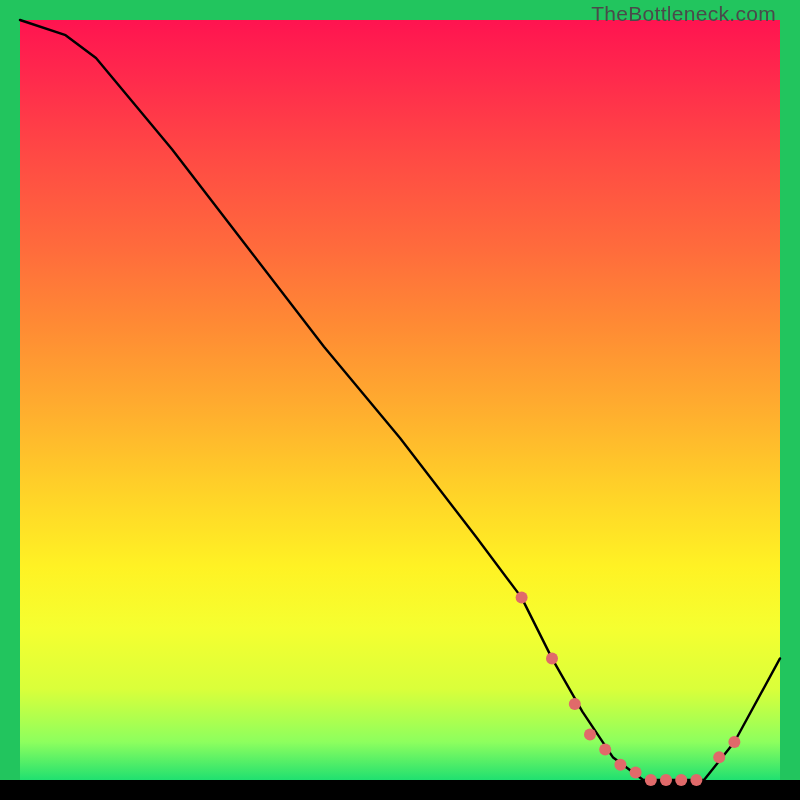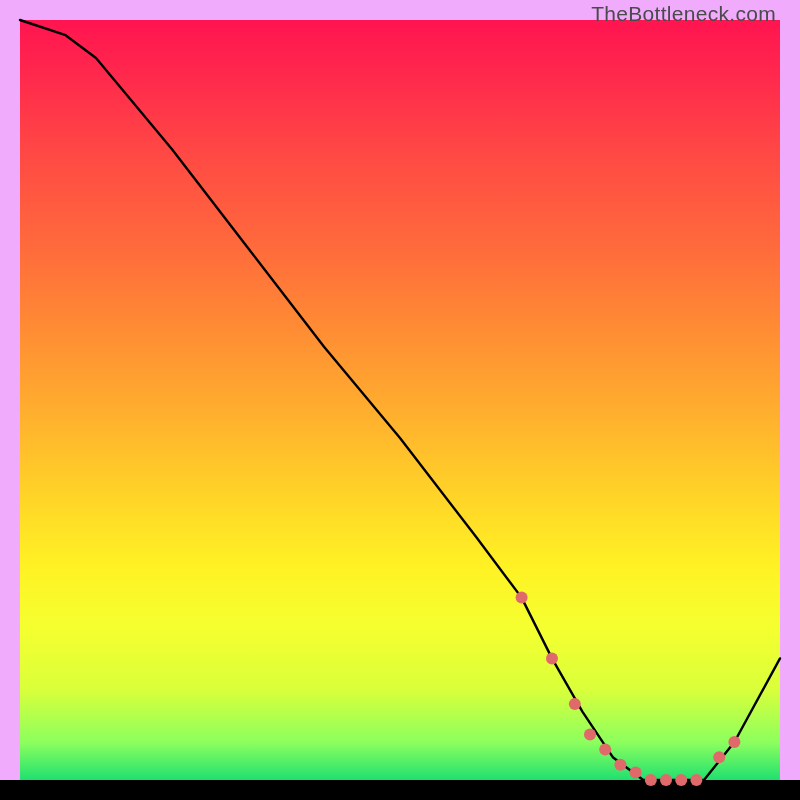--- a/index.html
+++ b/index.html
@@ -8,21 +8,21 @@
     width: 800px;
     height: 800px;
     background: #000;
     font-family: Arial, Helvetica, sans-serif;
     overflow: hidden;
   }
   .stage {
     position: relative;
     width: 800px;
     height: 780px;
-    background: #f0abfc;
+    background: #22c55e;
   }
   .plot {
     position: absolute;
     left: 20px;
     top: 20px;
     width: 760px;
     height: 760px;
     
     background: linear-gradient(
       to bottom,

